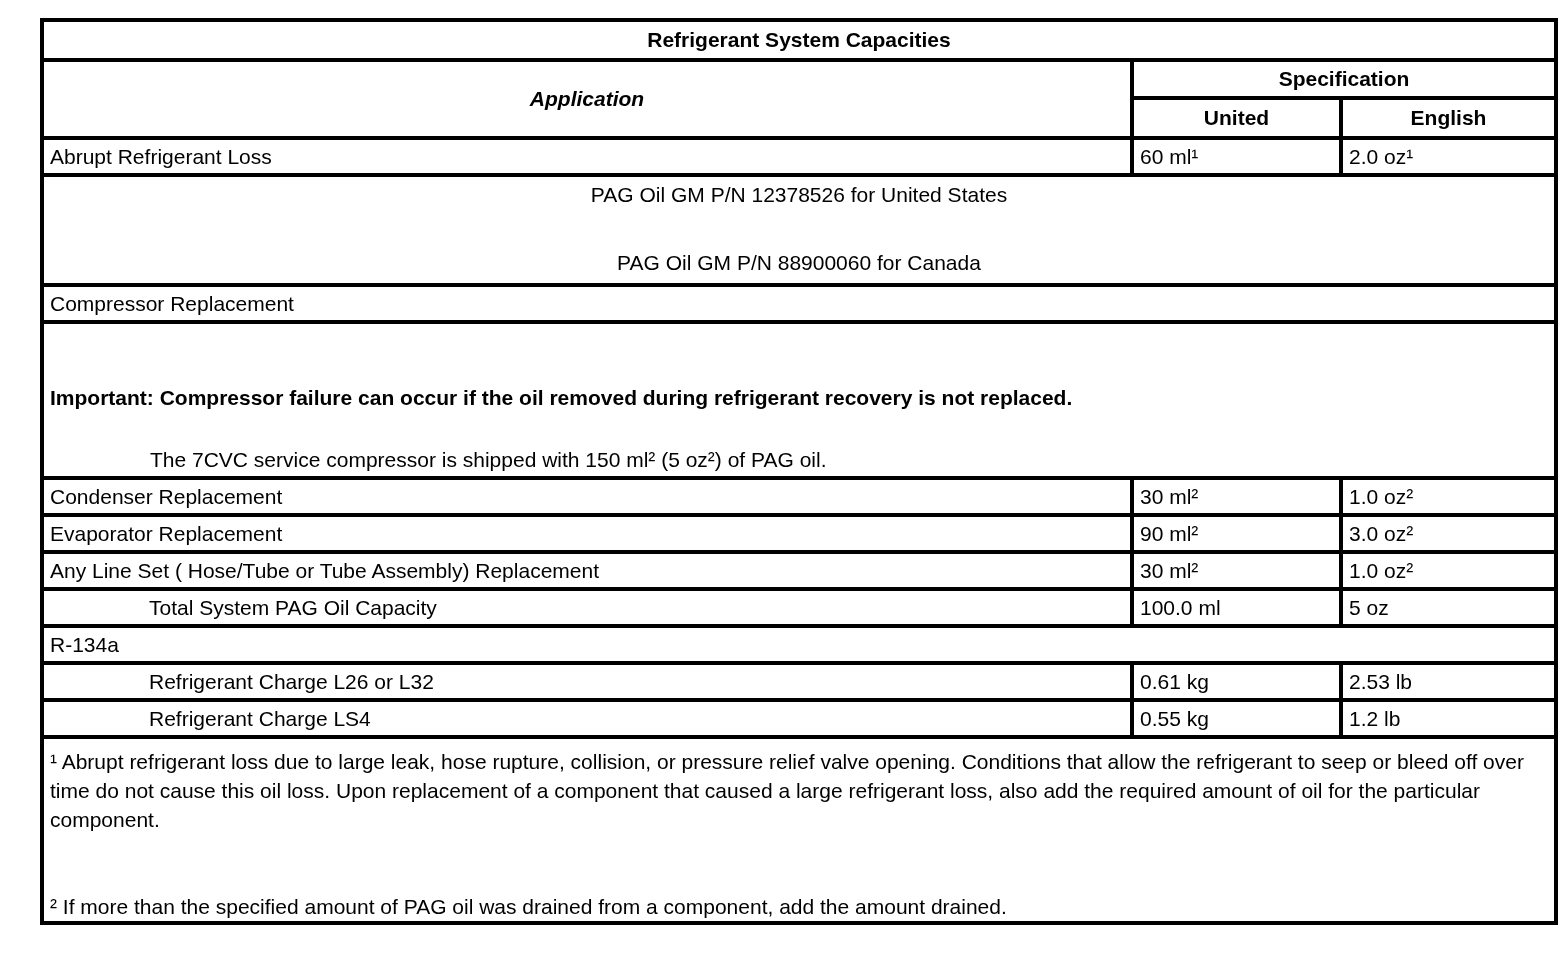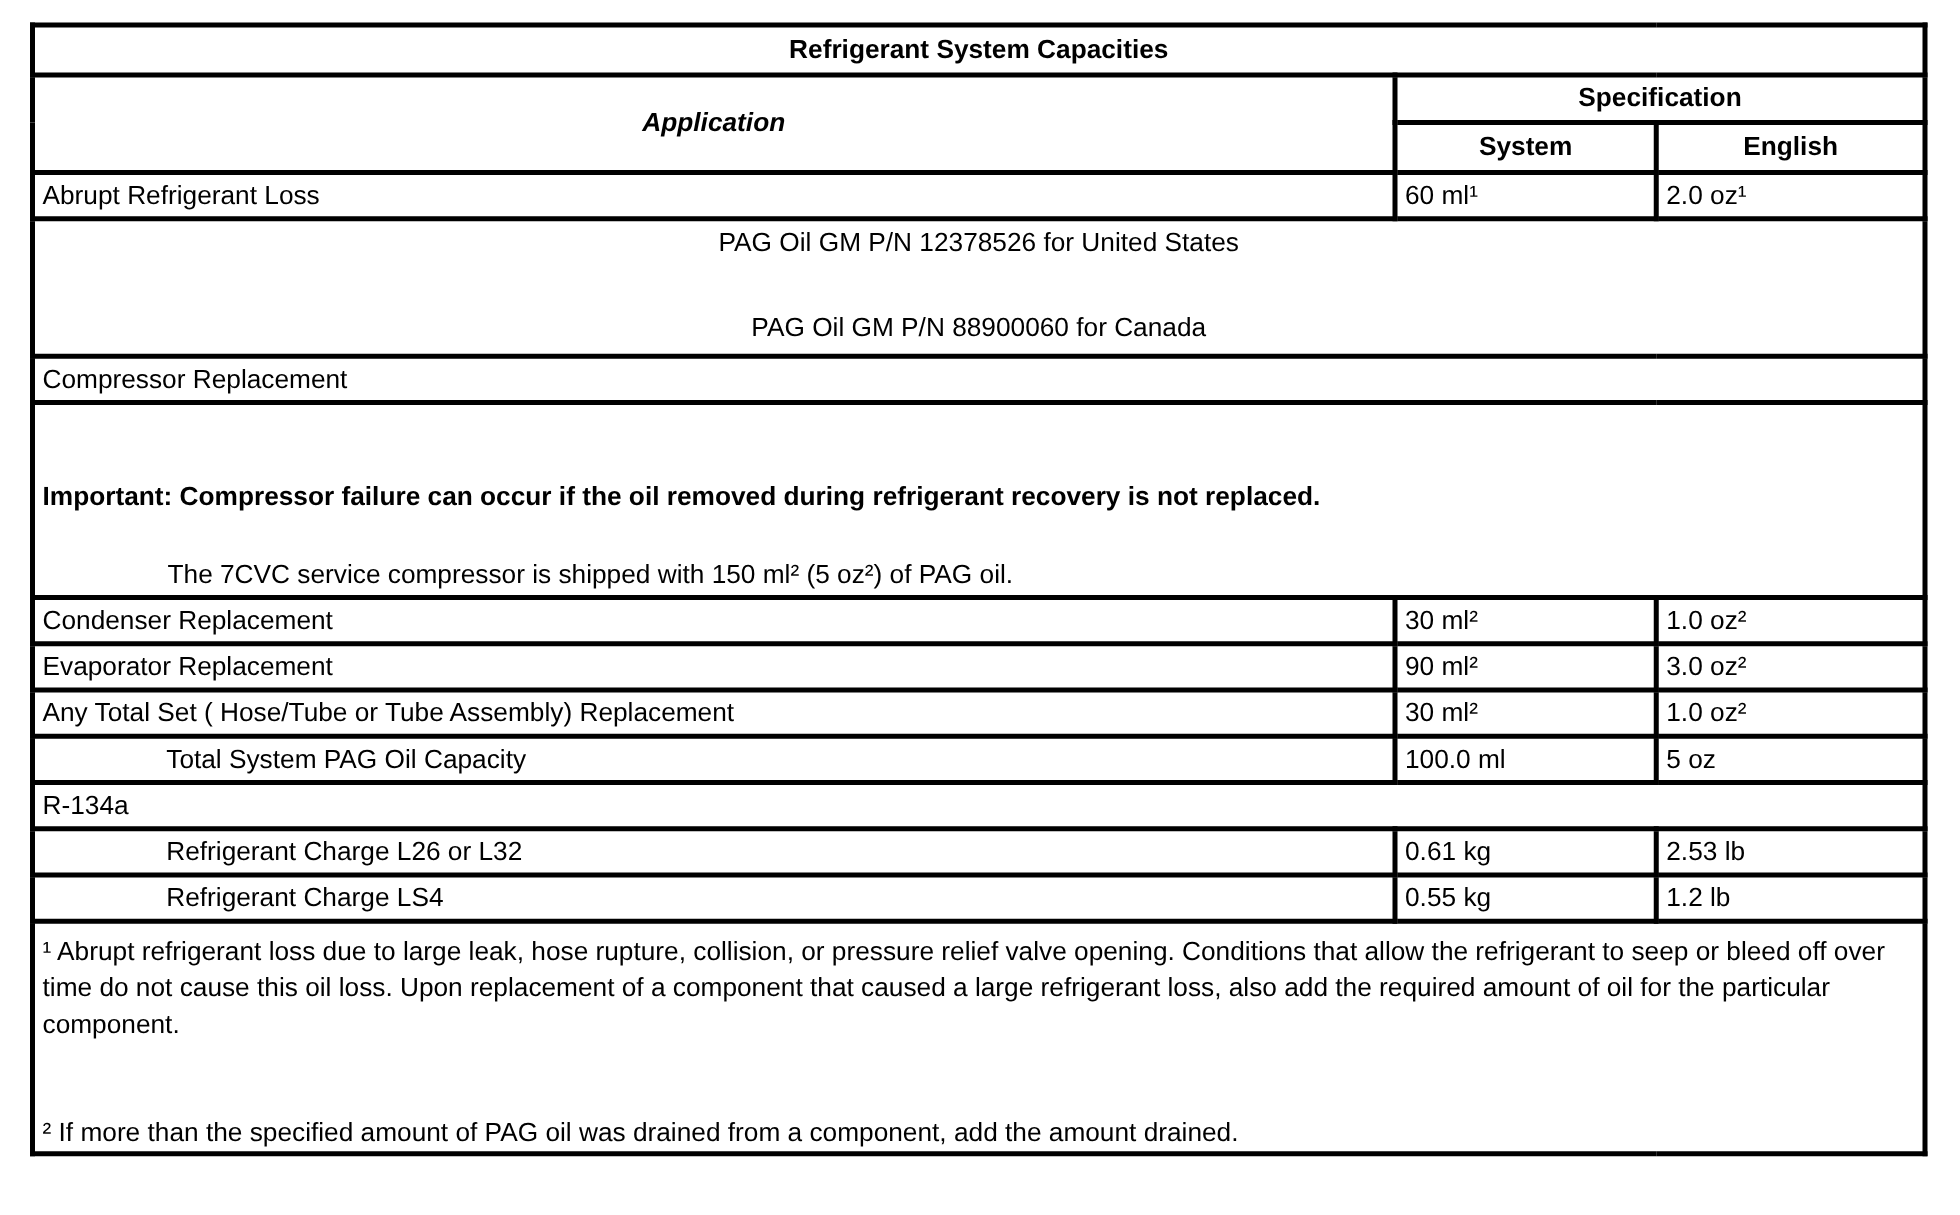--- a/index.html
+++ b/index.html
@@ -1,19 +1,19 @@
 <!DOCTYPE html>
 <html><head>
 <meta charset="utf-8">
 <style>
   html, body { margin: 0; padding: 0; background: #ffffff; }
   body { width: 1568px; height: 972px; position: relative; overflow: hidden;
          font-family: "Liberation Sans", sans-serif; color: #000; }
   table.spec {
-    position: absolute; left: 24px; top: 18px; width: 1514px;
+    position: absolute; left: 40px; top: 18px; width: 1514px;
     border-collapse: collapse; table-layout: fixed;
     font-size: 21px; line-height: 24px;
   }
   table.spec td, table.spec th {
     border: 4px solid #000; padding: 0 6px; vertical-align: middle;
   }
   th { font-weight: bold; text-align: center; }
   .title th { height: 36px; font-size: 21px; }
   .h-app { height: 74px; font-style: italic; }
   .h-spec { height: 32px; }
@@ -42,21 +42,21 @@
   </colgroup>
   <tbody>
       <tr class="title">
     <th colspan="3">Refrigerant System Capacities</th>
   </tr>
   <tr>
     <th rowspan="2" class="h-app">Application</th>
     <th colspan="2" class="h-spec">Specification</th>
   </tr>
   <tr>
-    <th class="h-sub">System</th>
+    <th class="h-sub">United</th>
     <th class="h-sub">English</th>
   </tr>
   <tr class="row">
     <td>Abrupt Refrigerant Loss</td>
     <td class="num">60 ml¹</td>
     <td class="num">2.0 oz¹</td>
   </tr>
   <tr>
     <td colspan="3" class="pag-cell">
       <div>PAG Oil GM P/N 12378526 for United States</div>
@@ -77,21 +77,21 @@
     <td>Condenser Replacement</td>
     <td class="num">30 ml²</td>
     <td class="num">1.0 oz²</td>
   </tr>
   <tr class="row">
     <td>Evaporator Replacement</td>
     <td class="num">90 ml²</td>
     <td class="num">3.0 oz²</td>
   </tr>
   <tr class="row">
-    <td>Any Total Set ( Hose/Tube or Tube Assembly) Replacement</td>
+    <td>Any Line Set ( Hose/Tube or Tube Assembly) Replacement</td>
     <td class="num">30 ml²</td>
     <td class="num">1.0 oz²</td>
   </tr>
   <tr class="row">
     <td class="indent">Total System PAG Oil Capacity</td>
     <td class="num">100.0 ml</td>
     <td class="num">5 oz</td>
   </tr>
   <tr class="row">
     <td colspan="3">R-134a</td>

